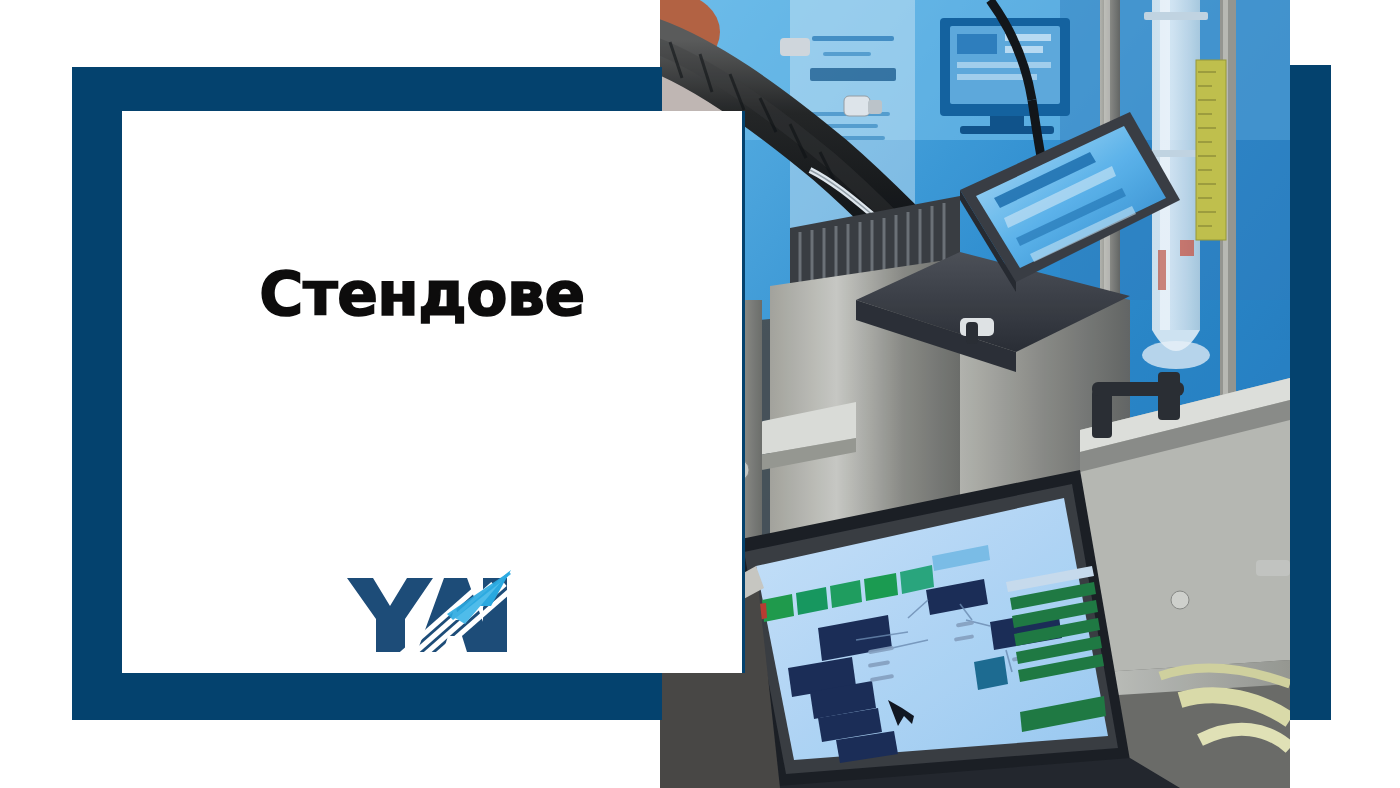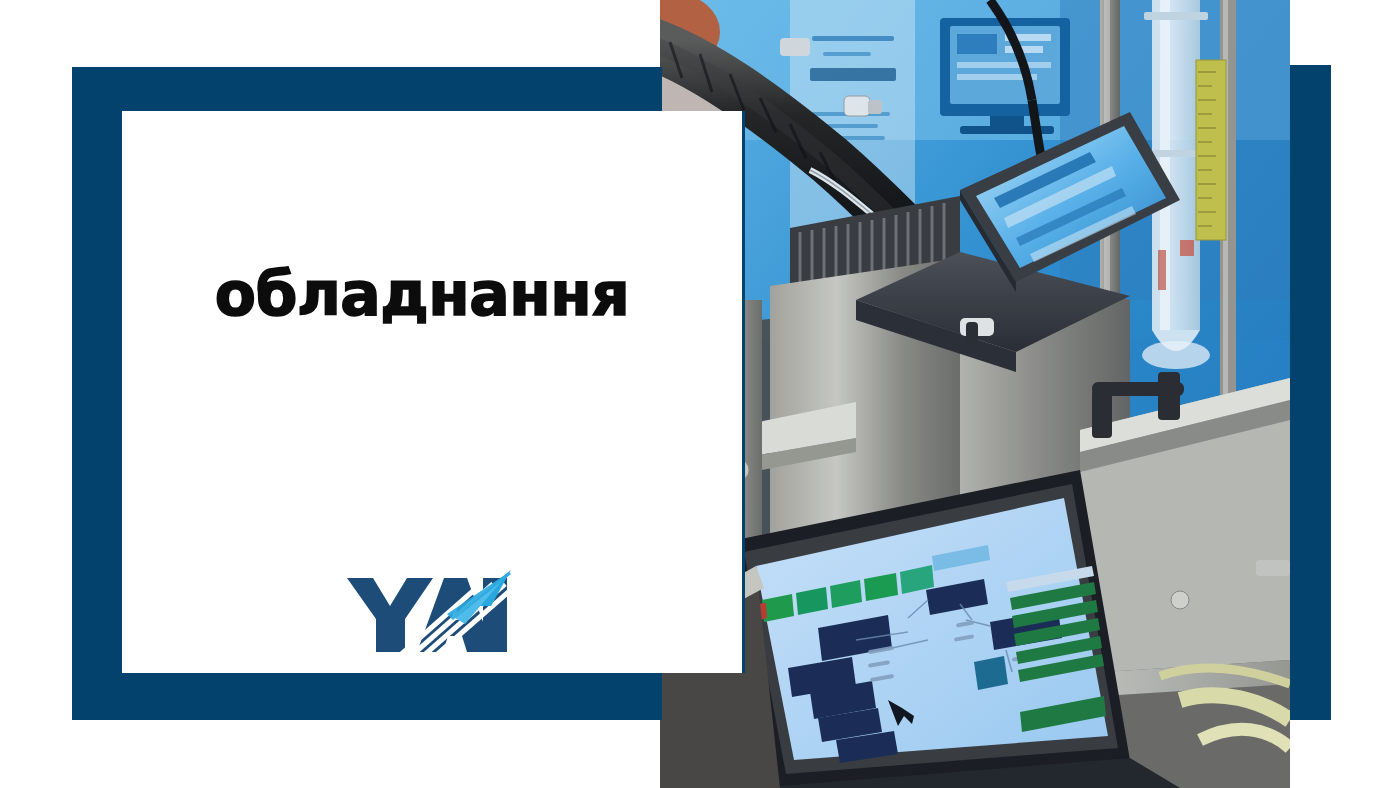--- a/index.html
+++ b/index.html
@@ -365,21 +365,21 @@
   </div>
 
   <div class="frame-top"></div>
   <div class="frame-left"></div>
   <div class="frame-bottom"></div>
   <div class="frame-right-bar"></div>
 
   <div class="card"></div>
 
   <div class="title-wrap">
-    <span class="title-line">обладнання</span>
+    <span class="title-line">Стендове</span>
   </div>
 
   <div class="logo">
     <svg viewBox="0 0 170 96">
       <g fill="#1d4c78">
 
         <path d="M4 16 L30 16 L47 44 L64 16 L90 16 L62 57 L62 90 L33 90 L33 57 Z" transform="translate(0,0)"></path>
 
         <path d="M74 90 L101 16 L124 16 L151 90 L124 90 L119 74 L105 74 L100 90 Z"></path>
         <path d="M108 58 L116 58 L112 42 Z" fill="#ffffff"></path>

